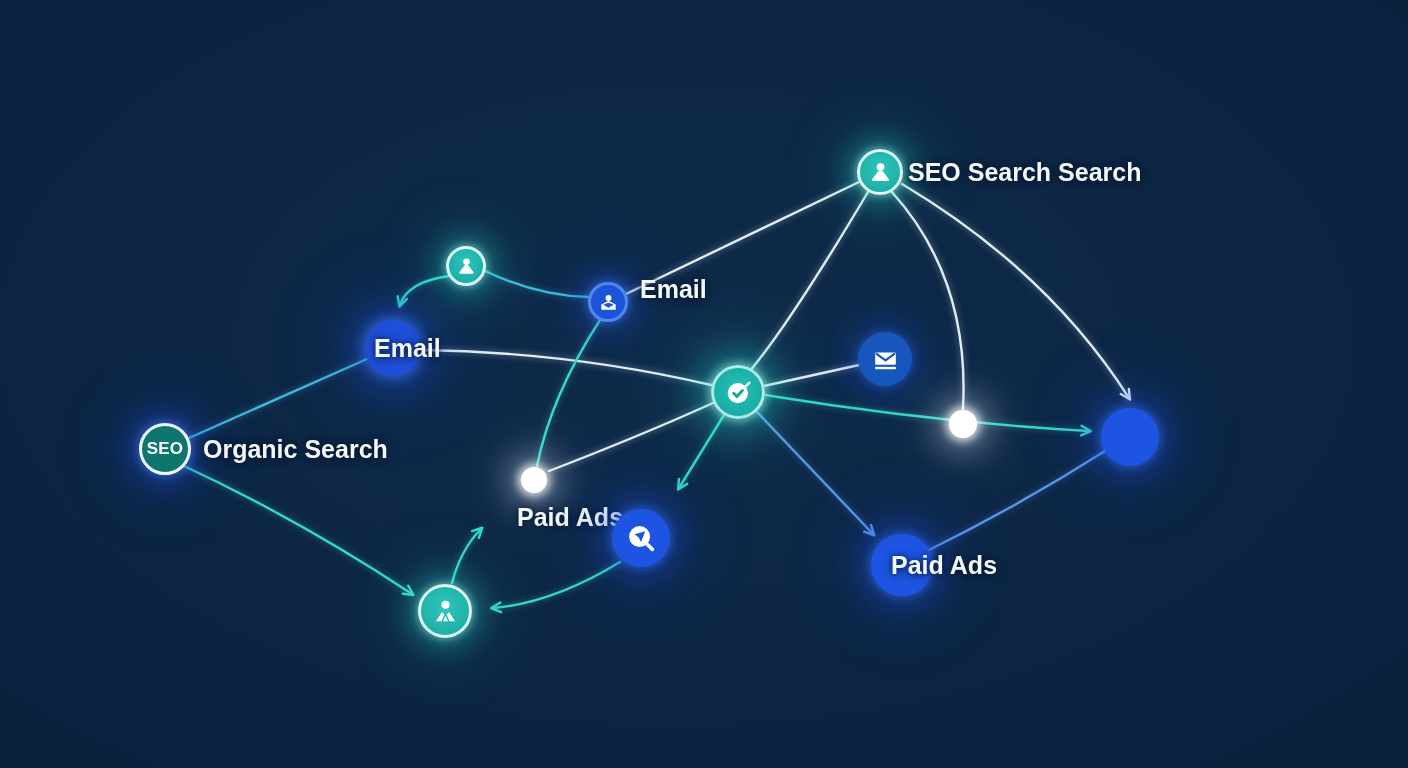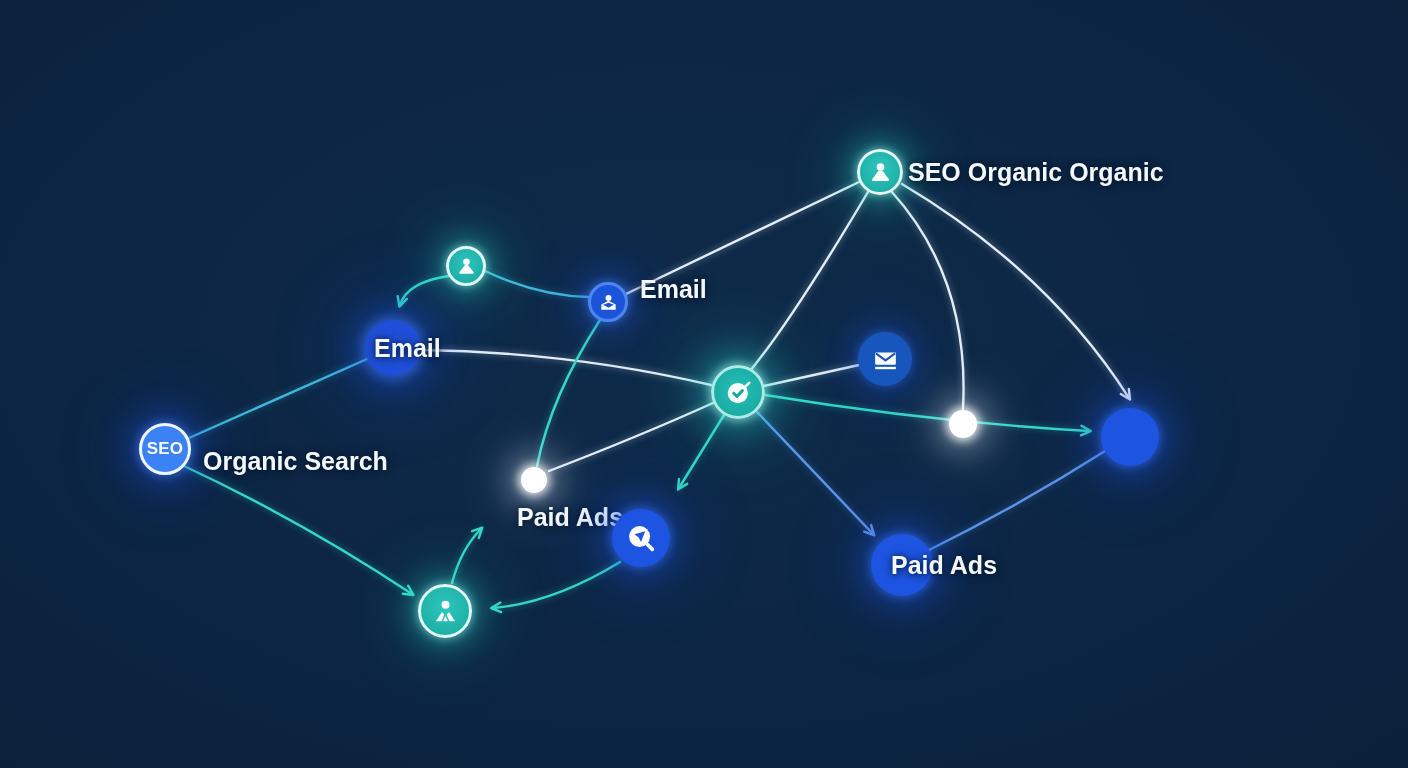--- a/index.html
+++ b/index.html
@@ -18,21 +18,21 @@
   .s-teal-center{background:radial-gradient(circle at 50% 45%, #27c0b7, #14a59c);border:3px solid #a9ece8;
     box-shadow:0 0 10px 2px rgba(170,255,246,.6),0 0 32px 13px rgba(42,224,209,.34),0 0 66px 30px rgba(42,224,209,.15);}
   .s-blue-ring{background:#1b54d8;border:3px solid #4e87f0;
     box-shadow:0 0 9px 2px rgba(70,130,255,.45),0 0 26px 10px rgba(30,85,235,.28),0 0 52px 22px rgba(30,85,235,.12);}
   .s-blue{background:#1d55e2;
     box-shadow:0 0 10px 2px rgba(60,120,255,.5),0 0 30px 12px rgba(30,85,235,.32),0 0 64px 30px rgba(30,85,235,.13);}
   .s-blue-bright{background:#1f4fd8;
     box-shadow:0 0 12px 3px rgba(70,125,255,.55),0 0 34px 14px rgba(30,85,235,.36),0 0 70px 32px rgba(30,85,235,.15);}
   .s-blue-deep{background:#1656bd;
     box-shadow:0 0 8px 1px rgba(60,120,255,.35),0 0 26px 10px rgba(30,85,235,.22),0 0 52px 22px rgba(30,85,235,.10);}
-  .s-seo{background:#3b82f6;border:3px solid #eef6ff;
+  .s-seo{background:#0f766e;border:3px solid #eef6ff;
     box-shadow:0 0 10px 2px rgba(80,135,255,.5),0 0 30px 12px rgba(30,85,235,.32),0 0 62px 28px rgba(30,85,235,.13);}
   .s-white{background:#ffffff;
     box-shadow:0 0 10px 3px rgba(255,255,255,.85),0 0 30px 13px rgba(225,240,255,.35),0 0 55px 24px rgba(225,240,255,.12);}
   .inner-text{color:#fff;font-size:17px;font-weight:700;letter-spacing:.2px;}
   .lbl{position:absolute;transform:translateY(-50%);font-size:25px;font-weight:600;color:#f4f8fc;
     white-space:nowrap;text-shadow:0 1px 10px rgba(4,22,42,.85),0 0 4px rgba(4,22,42,.5);}
 </style>
 </head>
 <body>
 
@@ -94,40 +94,40 @@
         <path d="M 929 550 Q 1020 505 1105 451" stroke="#5b96ea" stroke-width="2.4" fill="none" stroke-linecap="round"></path>
       </g>
   </svg>
   <div id="node-layer">
       <div class="node s-teal" style="left: 857px; top: 149px; width: 46px; height: 46px;">
         <svg viewBox="0 0 24 24" width="27" height="27">
           <circle cx="12" cy="7.1" r="3.4" fill="#fff"></circle>
           <path d="M12 10.2 Q13.5 10.2 14.4 11.4 L19.1 17.5 Q20.4 19.5 18.1 19.5 L5.9 19.5 Q3.6 19.5 4.9 17.5 L9.6 11.4 Q10.5 10.2 12 10.2 Z" fill="#fff"></path>
         </svg>
       </div>
-      <div class="lbl" style="left: 908px; top: 172px;">SEO Organic Organic</div>
+      <div class="lbl" style="left: 908px; top: 172px;">SEO Search Search</div>
       <div class="node s-teal" style="left: 446px; top: 246px; width: 40px; height: 40px;">
         <svg viewBox="0 0 24 24" width="23" height="23">
           <circle cx="12" cy="7.1" r="3.4" fill="#fff"></circle>
           <path d="M12 10.2 Q13.5 10.2 14.4 11.4 L19.1 17.5 Q20.4 19.5 18.1 19.5 L5.9 19.5 Q3.6 19.5 4.9 17.5 L9.6 11.4 Q10.5 10.2 12 10.2 Z" fill="#fff"></path>
         </svg>
       </div>
       <div class="node s-blue-ring" style="left: 588px; top: 282px; width: 40px; height: 40px;">
         <svg viewBox="0 0 24 24" width="23" height="23">
           <circle cx="12" cy="7.4" r="3.1" fill="#fff"></circle>
           <path fill-rule="evenodd" d="M4.5 19.5 L4.5 14.2 L12 10.2 L19.5 14.2 L19.5 19.5 Z M6.4 14.4 L12 17.5 L17.6 14.4 L12 12.3 Z" fill="#fff"></path>
         </svg>
       </div>
       <div class="lbl" style="left: 640px; top: 289px;">Email</div>
       <div class="node s-blue-bright" style="left: 365px; top: 320px; width: 56px; height: 56px;"></div>
       <div class="lbl" style="left: 374px; top: 348px;">Email</div>
       <div class="node s-seo" style="left: 139px; top: 423px; width: 52px; height: 52px;">
         <span class="inner-text">SEO</span>
       </div>
-      <div class="lbl" style="left: 203px; top: 449px; margin-top: 12px;">Organic Search</div>
+      <div class="lbl" style="left: 203px; top: 449px;">Organic Search</div>
       <div class="node s-teal-center" style="left: 711px; top: 365px; width: 54px; height: 54px;">
         <svg viewBox="0 0 24 24" width="31" height="31">
           <circle cx="11.5" cy="12.5" r="7.8" fill="#fff"></circle>
           <path d="M8.3 12.6 L10.8 15.1 L15 10.5" stroke="#17a89f" stroke-width="2.4" fill="none" stroke-linecap="round" stroke-linejoin="round"></path>
           <path d="M16.3 8.3 L20.3 4.5" stroke="#fff" stroke-width="2" stroke-linecap="round"></path>
         </svg>
       </div>
       <div class="node s-blue-deep" style="left: 858px; top: 332px; width: 54px; height: 54px;">
         <svg viewBox="0 0 24 24" width="31" height="31">
           <rect x="4" y="6.5" width="16" height="9.5" rx="0.8" fill="#fff"></rect>

